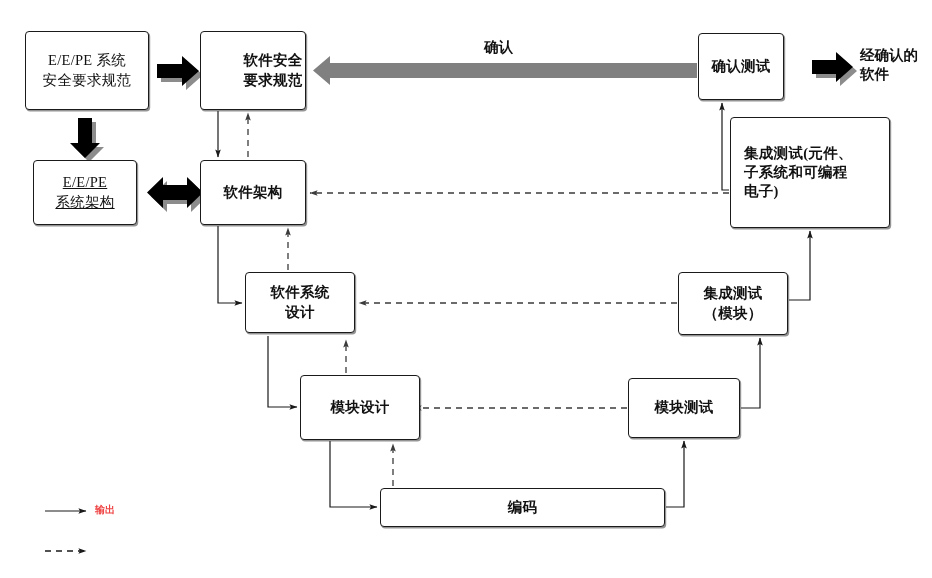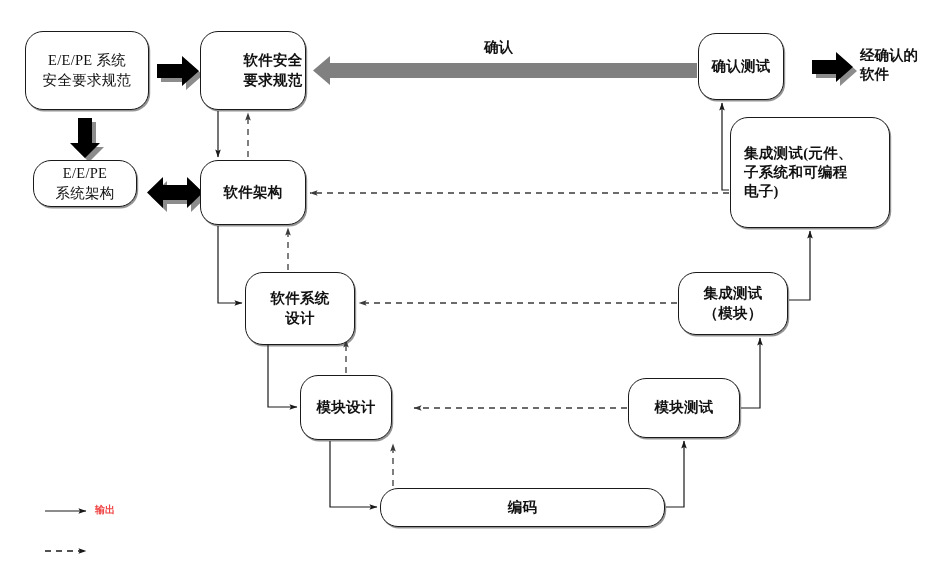--- a/index.html
+++ b/index.html
@@ -22,21 +22,21 @@
     position: absolute;
     left: 0;
     top: 0;
     width: 932px;
     height: 578px;
   }
   .node-box {
     position: absolute;
     box-sizing: border-box;
     border: 1.6px solid #1a1a1a;
-    border-radius: 18px;
+    border-radius: 4px;
     background: #ffffff;
     display: flex;
     align-items: center;
     justify-content: center;
     text-align: center;
     color: #111111;
     font-weight: bold;
     font-size: 14.5px;
     line-height: 1.32;
     letter-spacing: 0.3px;
@@ -147,35 +147,35 @@
   <div class="node-box thin" style="left:25px; top:31px; width:124px; height:79px;">
     <span style="white-space:pre-line;">E/E/PE 系统
 安全要求规范</span>
   </div>
 
   <div class="node-box" style="left:200px; top:31px; width:106px; height:79px;">
     <span style="white-space:pre-line;margin-left:40px;">软件安全
 要求规范</span>
   </div>
 
-  <div class="node-box thin" style="left:33px; top:160px; width:104px; height:47px;">
+  <div class="node-box thin" style="left:33px; top:160px; width:104px; height:65px;text-decoration:underline;">
     <span style="white-space:pre-line;">E/E/PE
 系统架构</span>
   </div>
 
   <div class="node-box" style="left:200px; top:160px; width:106px; height:65px;">
     <span style="white-space:pre-line;">软件架构</span>
   </div>
 
-  <div class="node-box" style="left:245px; top:272px; width:110px; height:73px;">
+  <div class="node-box" style="left:245px; top:272px; width:110px; height:61px;">
     <span style="white-space:pre-line;">软件系统
 设计</span>
   </div>
 
-  <div class="node-box" style="left:300px; top:375px; width:92px; height:65px;">
+  <div class="node-box" style="left:300px; top:375px; width:120px; height:65px;">
     <span style="white-space:pre-line;">模块设计</span>
   </div>
 
   <div class="node-box" style="left:380px; top:488px; width:285px; height:39px;">
     <span style="white-space:pre-line;">编码</span>
   </div>
 
   <div class="node-box" style="left:628px; top:378px; width:112px; height:60px;">
     <span style="white-space:pre-line;">模块测试</span>
   </div>

